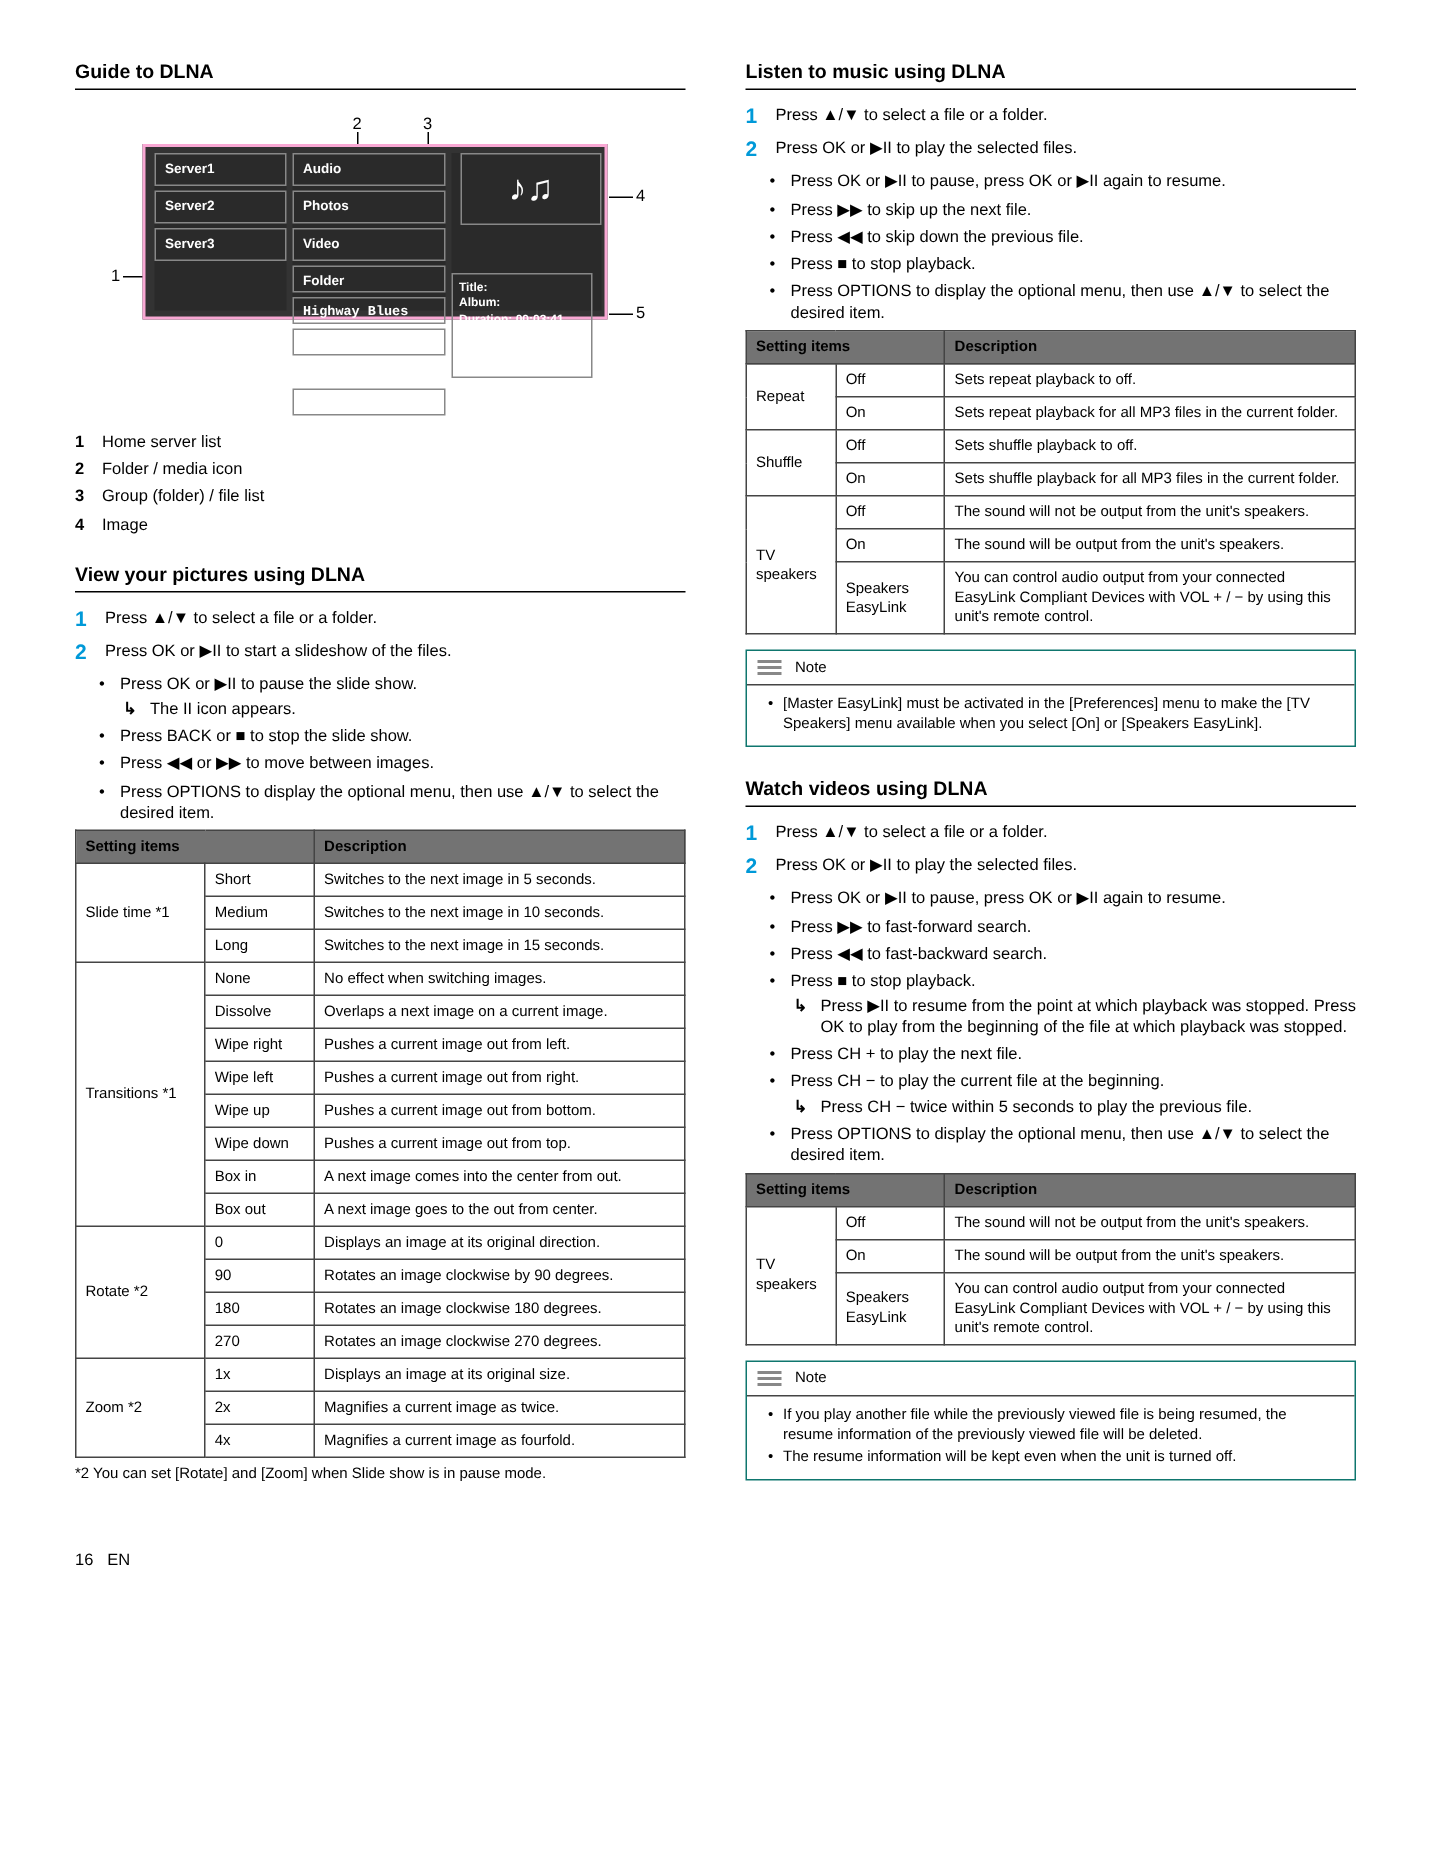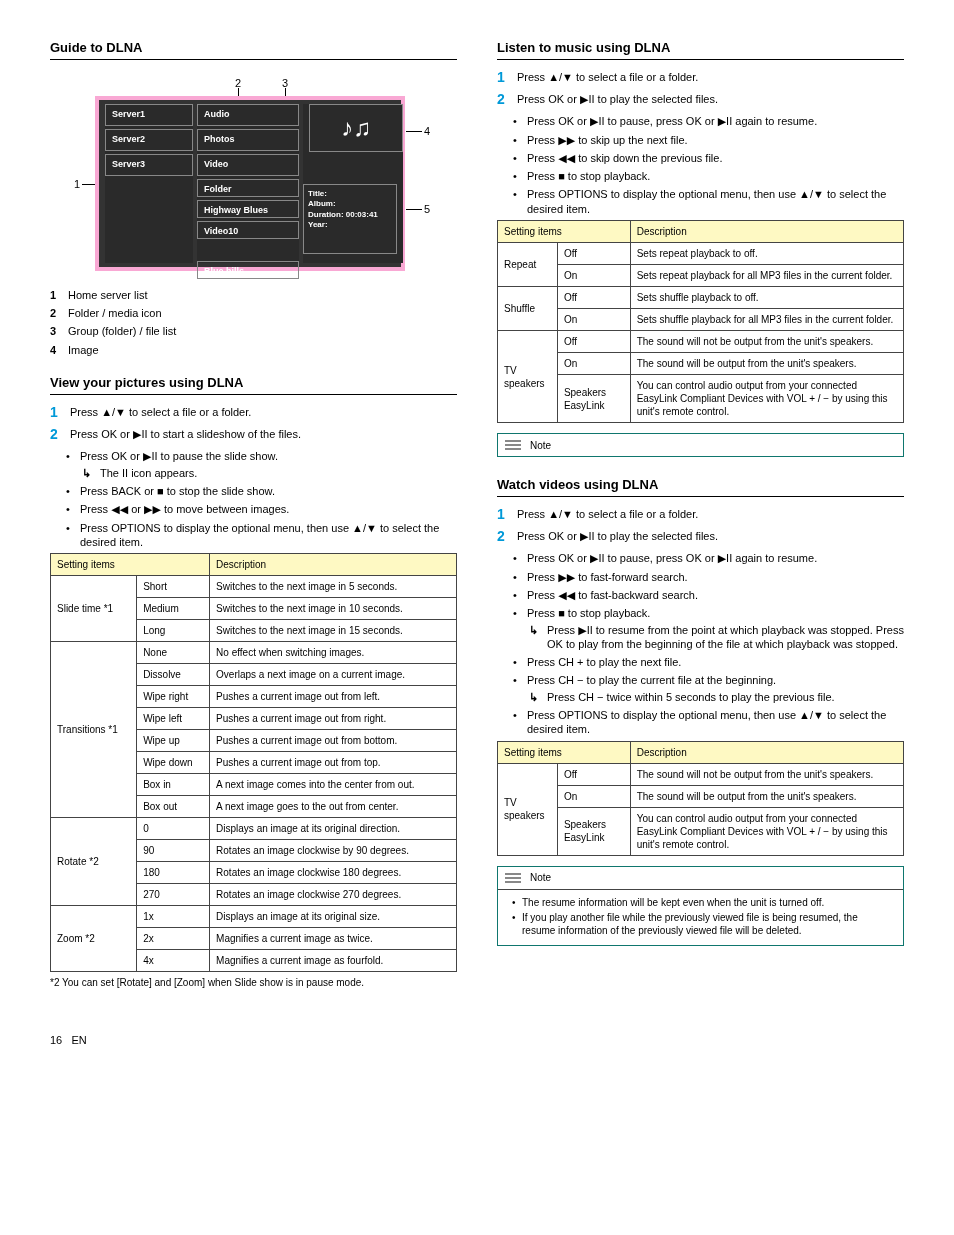--- a/index.html
+++ b/index.html
@@ -28,22 +28,22 @@
     border-bottom: 1px solid #000;
   }
   .diagram {
     margin: 12px auto 16px auto;
     position: relative;
     height: 200px;
   }
   .diagram-inner {
     position: absolute;
     left: 45px; top: 24px;
-    width: 310px; height: 175px;
-    border: 4px solid #f9a8d4;
+    width: 310px; height: 117px;
+    border: 2px solid #f9a8d4;
     background: #333;
   }
   .diagram-col {
     position: absolute;
     top: 4px; bottom: 4px;
     background: #2a2a2a;
   }
   .dc1 { left: 6px; width: 88px; }
   .dc2 { left: 98px; width: 102px; }
   .dc3 { left: 204px; width: 100px; }
@@ -85,21 +85,21 @@
     width: 100%;
     margin-top: 4px;
     font-size: 10px;
   }
   table.settings th, table.settings td {
     border: 1px solid #444;
     padding: 4px 6px;
     text-align: left;
     vertical-align: middle;
   }
-  table.settings th { background: #fef9c3; font-weight: normal;}
+  table.settings th { background: #737373; font-weight: bold;}
   .footnote { font-size: 10px; margin: 4px 0;}
   .note-box {
     border: 1px solid #0f766e;
     margin-top: 10px;
     font-size: 10px;
   }
   .note-header {
     display: flex; align-items: center; gap: 8px;
     padding: 4px 6px;
   }
@@ -139,21 +139,21 @@
         <div class="diagram-col dc1">
           <div class="row">Server1</div>
           <div class="row">Server2</div>
           <div class="row">Server3</div>
         </div>
         <div class="diagram-col dc2">
           <div class="row">Audio</div>
           <div class="row">Photos</div>
           <div class="row">Video</div>
           <div class="row" style="height:18px;">Folder</div>
-          <div class="row" style="height:18px;">Highway Blues</div>
+          <div class="row" style="height:18px;font-family:Liberation Mono, monospace;">Highway Blues</div>
           <div class="row" style="height:18px;">Video10</div>
           <div class="row" style="height:18px;margin-top:22px;">Blue hills</div>
         </div>
         <div class="diagram-col dc3" style="border:none;">
           <div class="icon-music">♪♫</div>
           <div class="info-panel">
             <div class="b">Title:</div>
             <div class="b">Album:</div>
             <div class="b">Duration: 00:03:41</div>
             <div class="b">Year:</div>
@@ -340,20 +340,25 @@
 
     <div class="note-box">
       <div class="note-header">
         <span class="note-icon">
             <span></span>
             <span></span>
             <span></span>
           </span>
         <span>Note</span>
       </div>
+      <div class="note-body">
+          <ul style="padding-left:14px; margin:0;">
+            <li>[Master EasyLink] must be activated in the [Preferences] menu to make the [TV Speakers] menu available when you select [On] or [Speakers EasyLink].</li>
+          </ul>
+        </div>
     </div>
 
     <h3 style="margin-top:20px;">Watch videos using DLNA</h3>
     <ol class="steps">
       <li>
           <span class="num">1</span>
           <span class="txt">Press ▲/▼ to select a file or a folder.</span>
         </li>
       <li>
           <span class="num">2</span>
@@ -404,22 +409,22 @@
       <div class="note-header">
         <span class="note-icon">
             <span></span>
             <span></span>
             <span></span>
           </span>
         <span>Note</span>
       </div>
       <div class="note-body">
         <ul style="padding-left:14px; margin:0;">
+          <li>If you play another file while the previously viewed file is being resumed, the resume information of the previously viewed file will be deleted.</li>
           <li>The resume information will be kept even when the unit is turned off.</li>
-          <li>If you play another file while the previously viewed file is being resumed, the resume information of the previously viewed file will be deleted.</li>
         </ul>
       </div>
     </div>
   </div>
 </div>
 
 <div class="page-footer">
   <span>16</span>&nbsp;&nbsp;&nbsp;<span>EN</span>
 </div>
 

